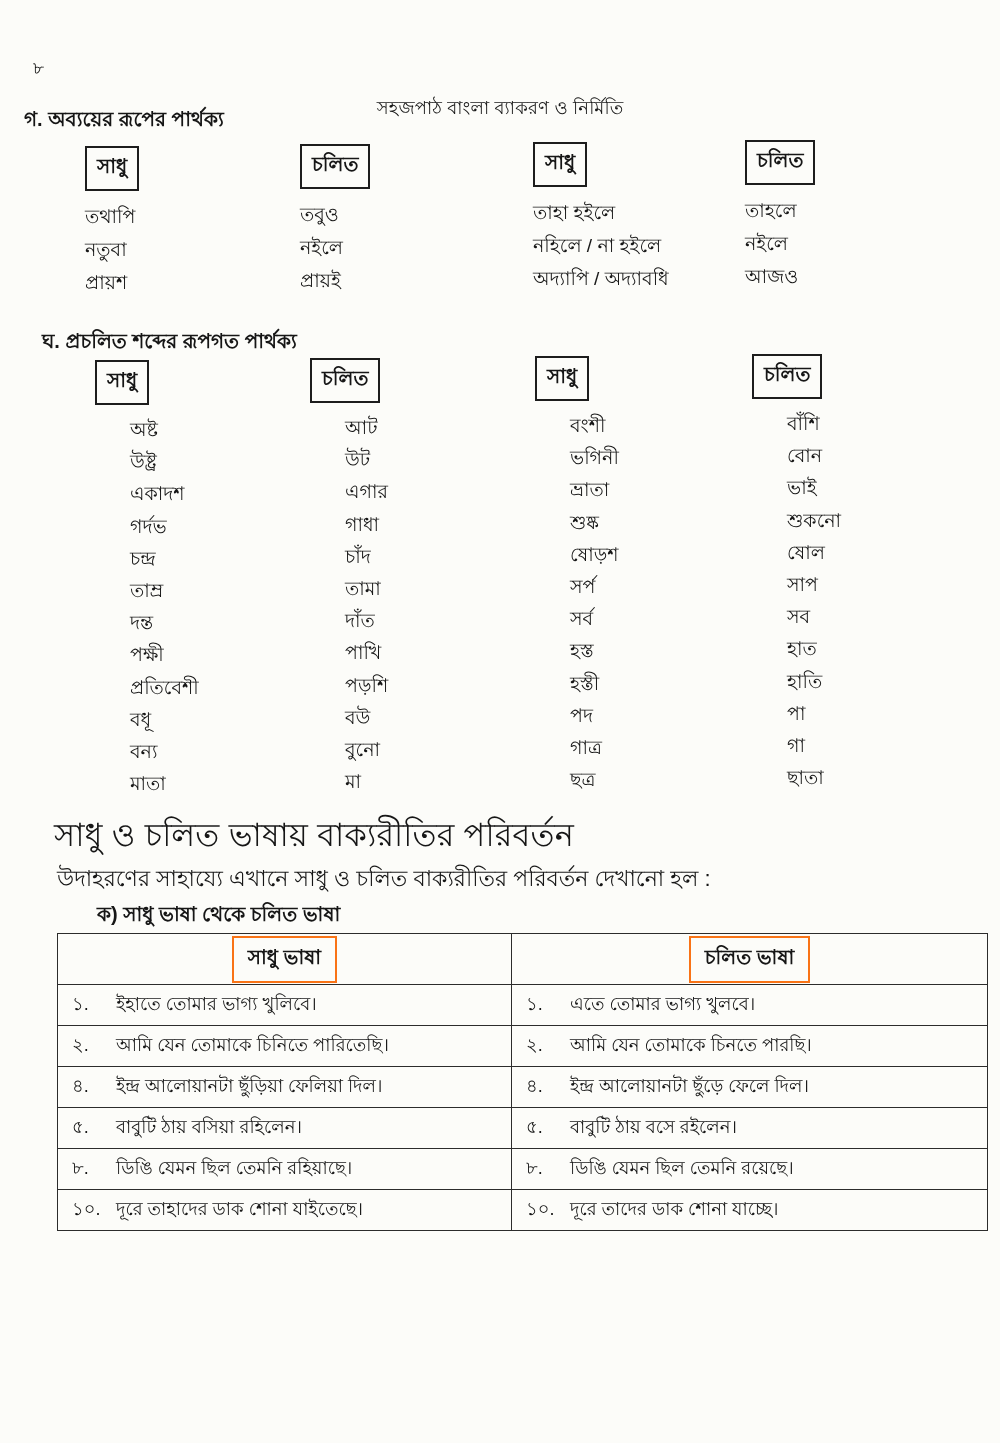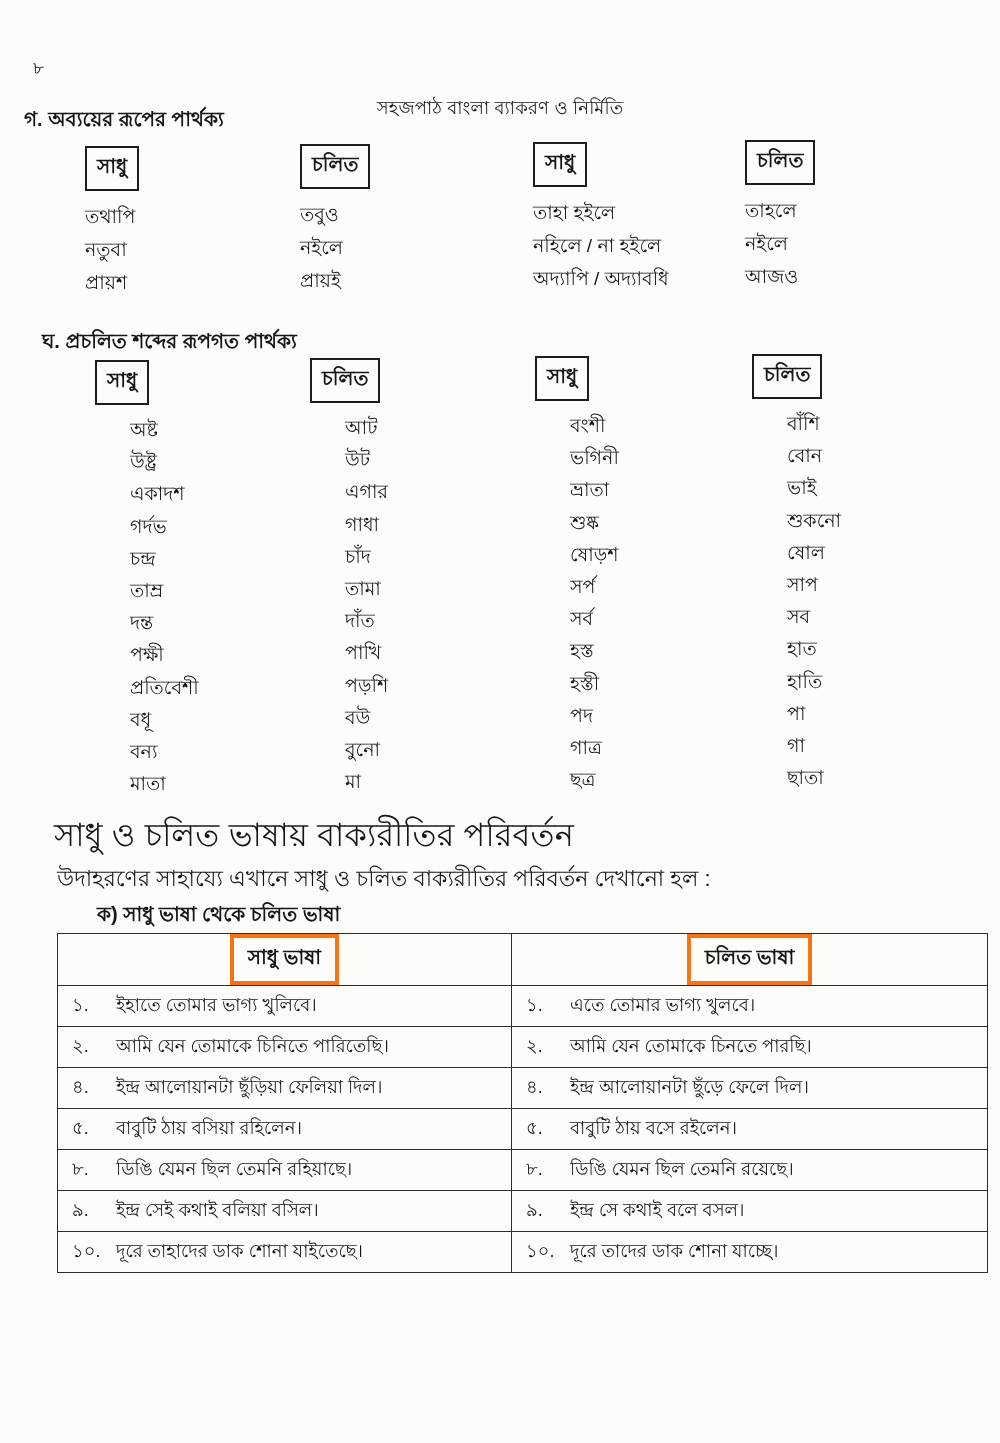--- a/index.html
+++ b/index.html
@@ -59,21 +59,21 @@
     table-layout: fixed;
   }
   .conv-table td {
     border: 1.6px solid #2c2c2c;
     padding: 0;
     vertical-align: middle;
   }
   .conv-table .hdr-cell { height: 50px; text-align: center; }
   .hdr-box {
     display: inline-block;
-    border: 4px solid #f97316;
+    border: 2px solid #f97316;
     padding: 4px 14px 6px 14px;
     font-size: 20px;
     font-weight: 700;
     background: #fcfcf9;
   }
   .conv-table .data-cell { height: 40px; font-size: 18px; }
   .rnum {
     display: inline-block;
     margin-left: 14px;
     width: 44px;
@@ -208,23 +208,19 @@
     </tr>
     <tr>
       <td class="data-cell"><span class="rnum">৫.</span><span>বাবুটি ঠায় বসিয়া রহিলেন।</span></td>
       <td class="data-cell"><span class="rnum">৫.</span><span>বাবুটি ঠায় বসে রইলেন।</span></td>
     </tr>
     <tr>
       <td class="data-cell"><span class="rnum">৮.</span><span>ডিঙি যেমন ছিল তেমনি রহিয়াছে।</span></td>
       <td class="data-cell"><span class="rnum">৮.</span><span>ডিঙি যেমন ছিল তেমনি রয়েছে।</span></td>
     </tr>
     <tr>
-      <td class="data-cell"><span class="rnum">৯.</span><span>ইন্দ্র সেই কথাই বলিয়া বসিল।</span></td>
-      <td class="data-cell"><span class="rnum">৯.</span><span>ইন্দ্র সে কথাই বলে বসল।</span></td>
-    </tr>
-    <tr>
       <td class="data-cell"><span class="rnum">১০.</span><span>দূরে তাহাদের ডাক শোনা যাইতেছে।</span></td>
       <td class="data-cell"><span class="rnum">১০.</span><span>দূরে তাদের ডাক শোনা যাচ্ছে।</span></td>
     </tr>
   </tbody>
     </table>
 
 </div>
 
 </body></html>

